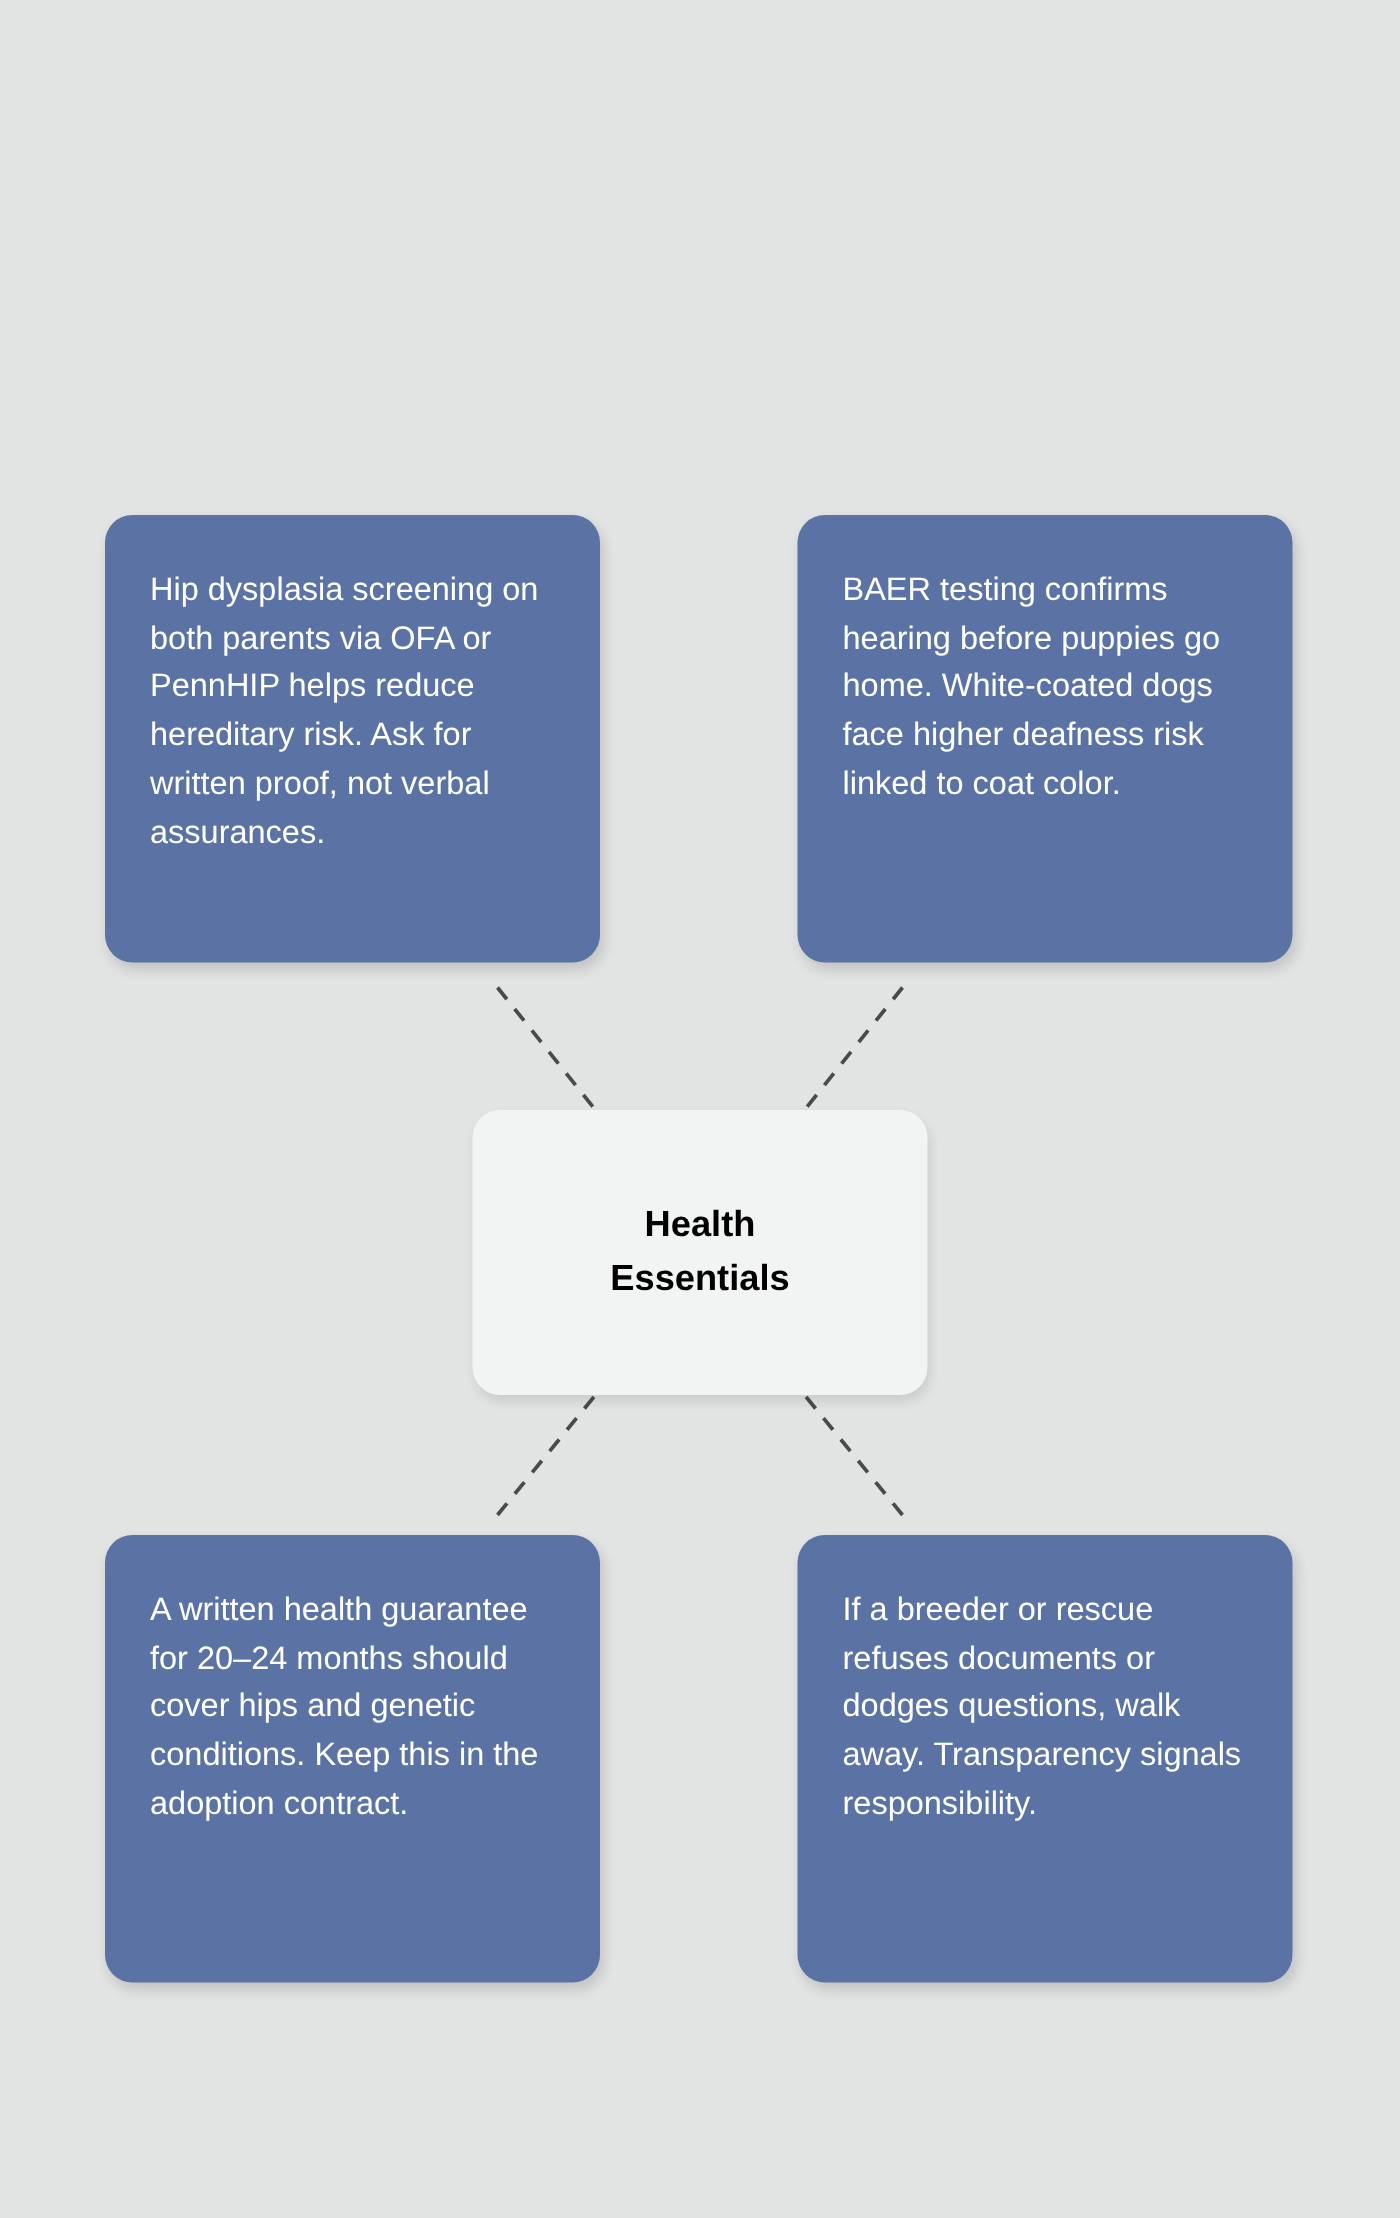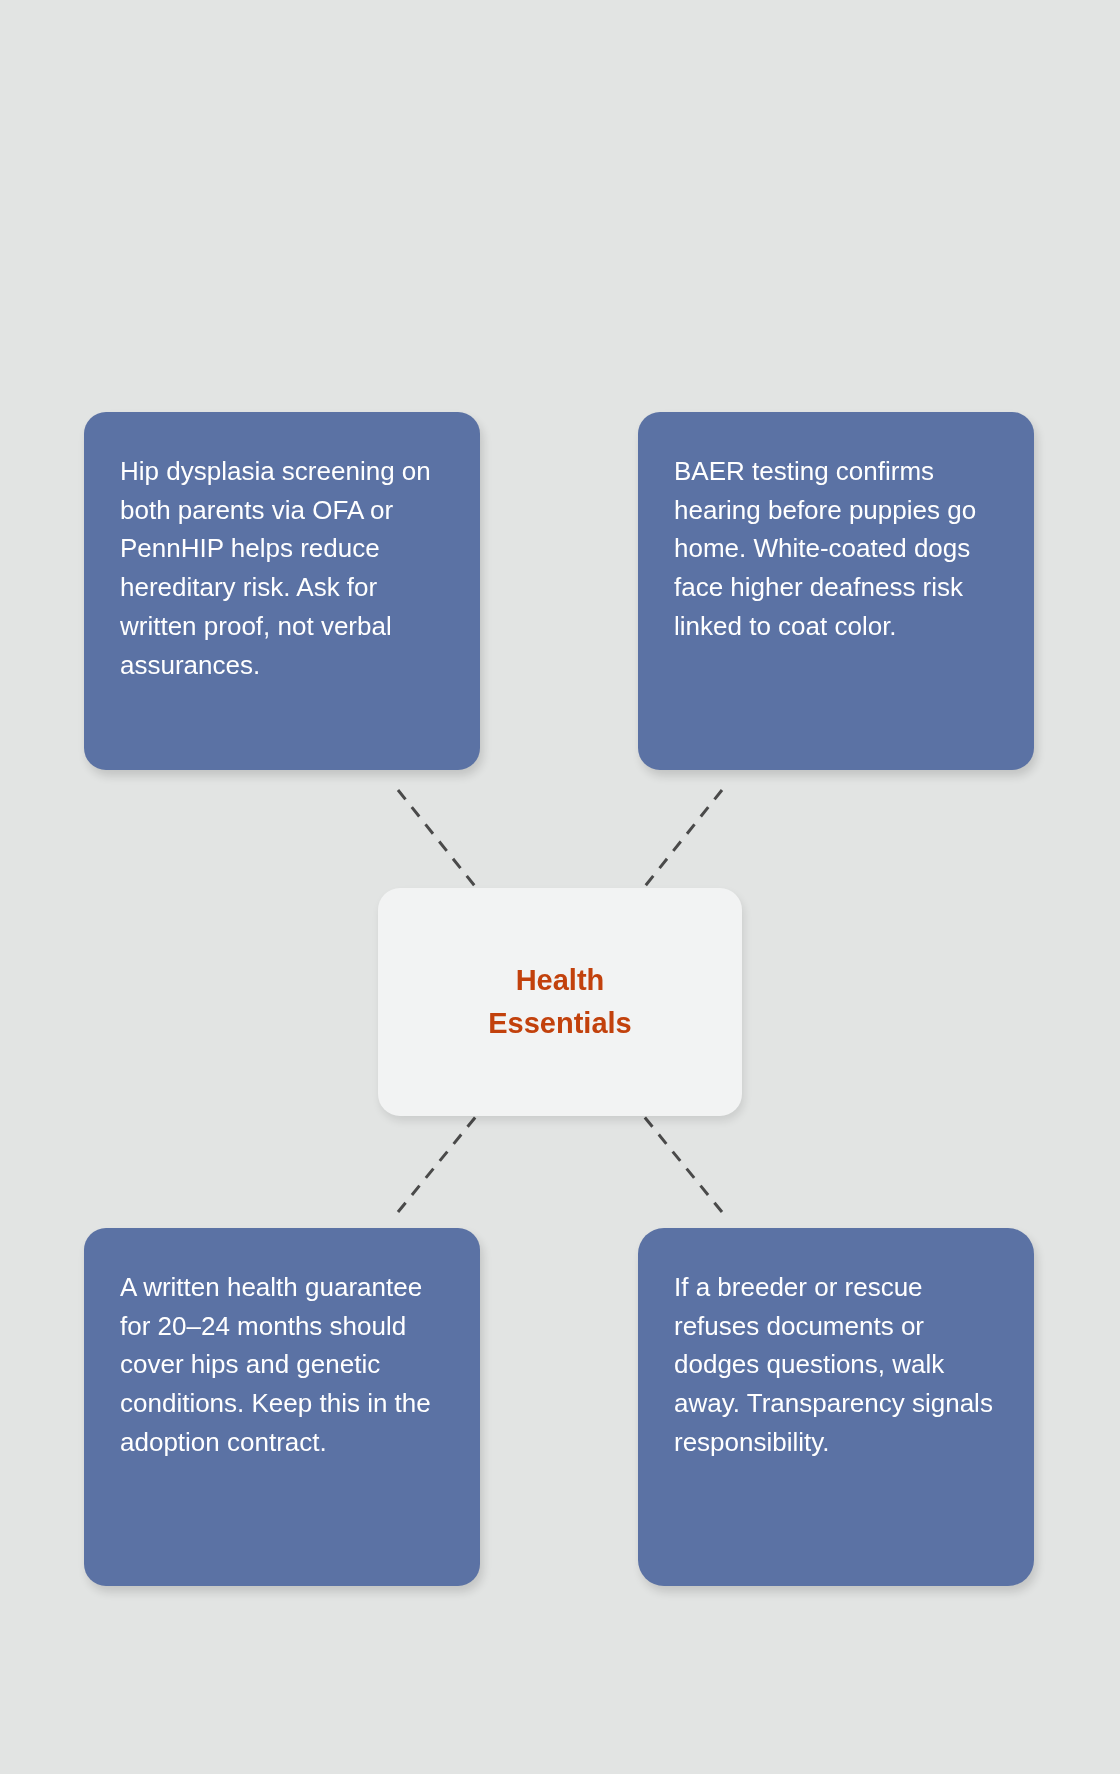--- a/index.html
+++ b/index.html
@@ -51,41 +51,41 @@
     background: #5b72a4;
     color: #ffffff;
     padding: 40px 36px 36px 36px;
     font-size: 26px;
     line-height: 1.49;
     box-shadow: 3px 6px 10px rgba(0,0,0,0.14);
   }
   .node-tl { left: 84px;  top: 412px;  width: 396px; height: 358px; }
   .node-tr { left: 638px; top: 412px;  width: 396px; height: 358px; }
   .node-bl { left: 84px;  top: 1228px; width: 396px; height: 358px; }
-  .node-br { left: 638px; top: 1228px; width: 396px; height: 358px; border-radius: 26px; }
+  .node-br { left: 638px; top: 1228px; width: 396px; height: 358px; }
 
   .center-node {
     position: absolute;
     left: 378px;
     top: 888px;
     width: 364px;
     height: 228px;
     box-sizing: border-box;
     border-radius: 22px;
     background: #f2f3f3;
     box-shadow: 2px 5px 9px rgba(0,0,0,0.10);
     display: flex;
     align-items: center;
     justify-content: center;
   }
   .center-label {
     font-size: 29px;
     line-height: 1.47;
     font-weight: bold;
-    color: #c2410c;
+    color: #000000;
     text-align: center;
   }
 </style>
 </head>
 <body>
 
 <div class="page">
 
 
   <div class="diagram">

